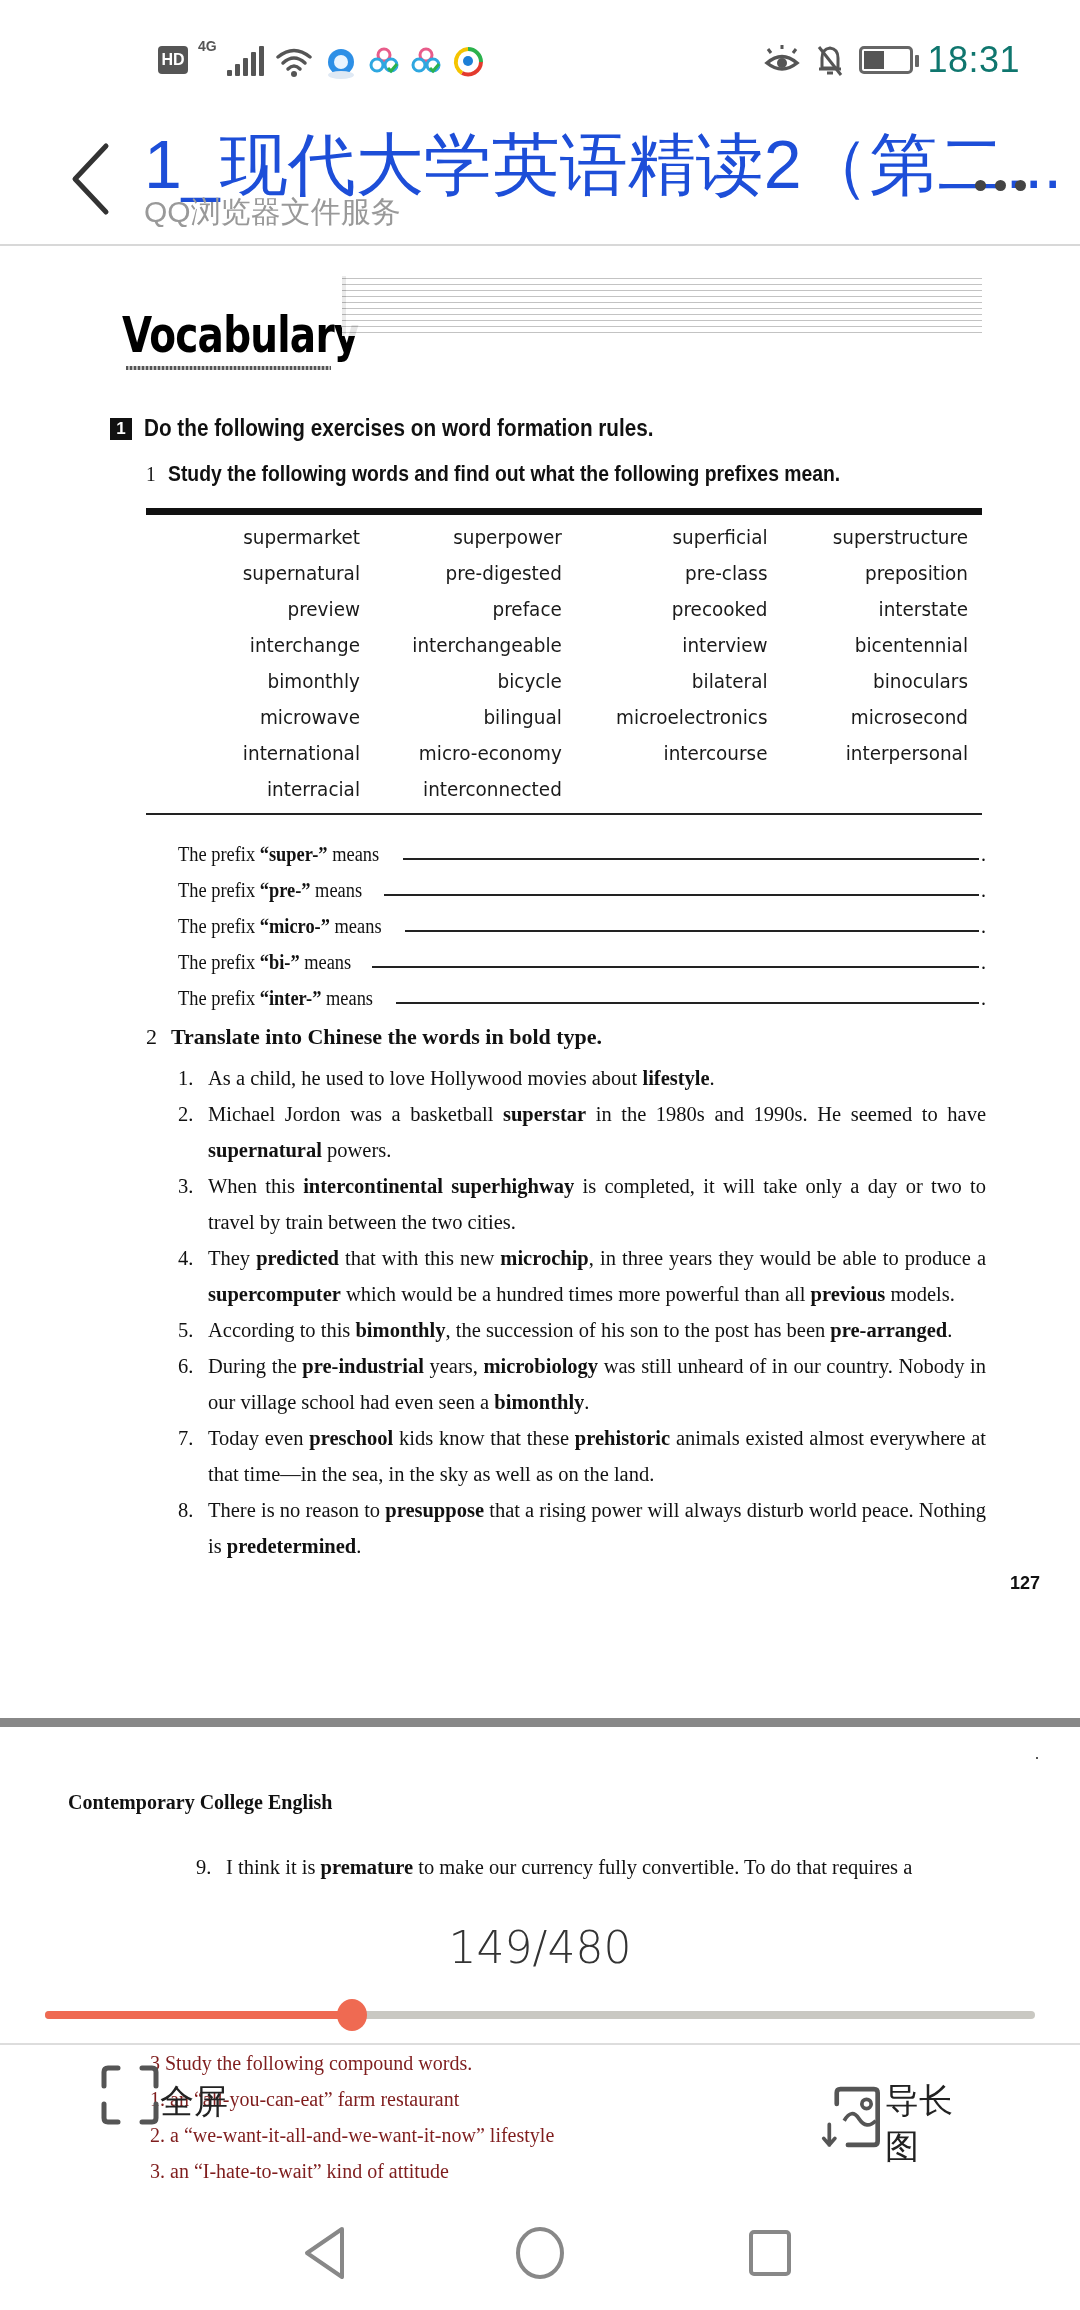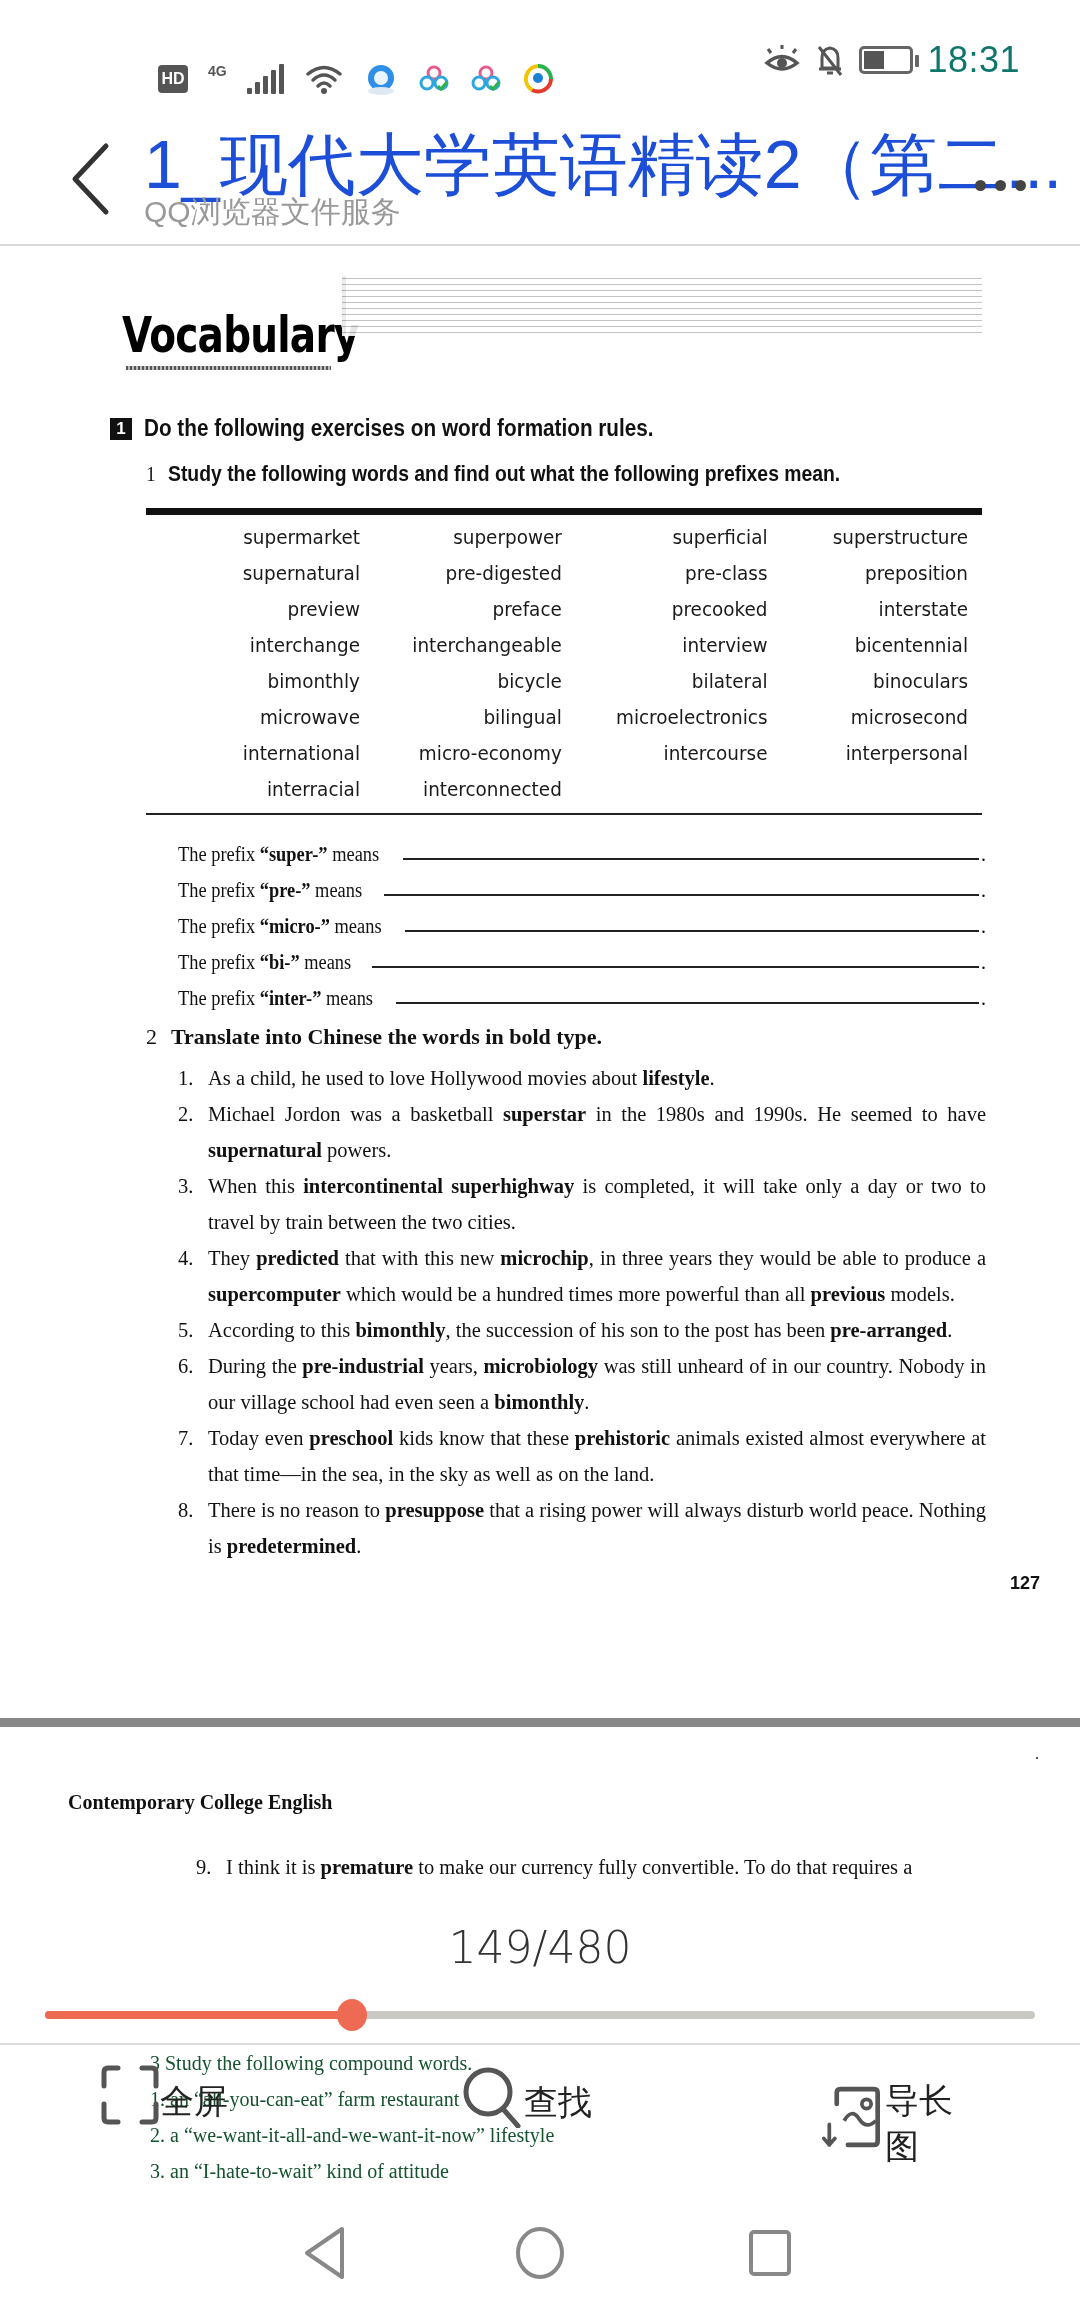--- a/index.html
+++ b/index.html
@@ -1,21 +1,21 @@
 <!DOCTYPE html>
 <html><head>
 <meta charset="utf-8">
 <style>
   * { box-sizing: border-box; margin: 0; padding: 0; }
   html, body { width: 1080px; height: 2310px; overflow: hidden; background: #fff; }
   body { position: relative; font-family: "Liberation Sans", "DejaVu Sans", sans-serif; color: #222; }
 
   
   .statusbar { position: absolute; left: 0; top: 0; width: 1080px; height: 120px; }
-  .sb-left { position: absolute; left: 158px; top: 59px; display: flex; align-items: center; gap: 20px; height: 40px; }
+  .sb-left { position: absolute; left: 158px; top: 46px; display: flex; gap: 10px; height: 40px; }
   .sb-right { position: absolute; right: 60px; top: 38px; display: flex; align-items: center; gap: 14px; height: 44px; }
   .hd-badge { width: 30px; height: 28px; background: #555; color: #fff; font-size: 16px; font-weight: bold; border-radius: 4px; display: flex; align-items: center; justify-content: center; }
   .sig { font-size: 14px; color: #555; font-weight: bold; position: relative; top: -8px; }
   .bars { display: flex; align-items: flex-end; gap: 3px; height: 30px; }
   .bars span { width: 5px; background: #555; display: block; border-radius: 1px; }
   .clock { font-size: 36px; color: #0f766e; letter-spacing: 0.5px; }
   .battery { width: 54px; height: 28px; border: 3px solid #666; border-radius: 5px; position: relative; padding: 2px; }
   .battery .fill { height: 100%; background: #555; }
   .battery::after { content: ""; position: absolute; right: -9px; top: 6px; width: 4px; height: 12px; background: #666; border-radius: 1px; }
 
@@ -68,21 +68,21 @@
   .sent .txt { flex: 1; }
   .sent b { font-weight: bold; }
 
   .page-num { position: absolute; right: 40px; top: 1355px; font-size: 18px; font-weight: bold; font-family: "Liberation Sans", sans-serif; }
 
   .running-head { position: absolute; left: 68px; top: 64px; font-size: 20px; font-weight: bold; white-space: nowrap; }
   .page2 .sent-list { top: 122px; left: 196px; width: 792px; }
   .p2-dot { position: absolute; right: 42px; top: 30px; width: 2px; height: 2px; background: #555; }
 
   
-  .ghost { position: absolute; left: 150px; top: 2045px; font-family: "Liberation Serif", serif; font-size: 20px; color: #14532d; line-height: 36px; z-index: 1; }
+  .ghost { position: absolute; left: 150px; top: 2045px; font-family: "Liberation Serif", serif; font-size: 20px; color: #7f1d1d; line-height: 36px; z-index: 1; }
   .ghost div { white-space: nowrap; }
 
   
   .pager-panel { position: absolute; left: 0; top: 1900px; width: 1080px; height: 145px; background: rgba(255,255,255,0.97); z-index: 4; border-bottom: 2px solid #ddd; }
   .page-count { position: absolute; left: 0; width: 1080px; top: 22px; text-align: center; font-size: 44px; color: #333; font-family: "DejaVu Sans", sans-serif; font-weight: 300; }
   .slider { position: absolute; left: 45px; top: 108px; width: 990px; height: 14px; cursor: pointer; }
   .slider .track { position: absolute; left: 0; top: 3px; width: 100%; height: 8px; background: #c9c8c2; border-radius: 4px; }
   .slider .fill { position: absolute; left: 0; top: 3px; height: 8px; background: #ef6a52; border-radius: 4px; }
   .slider .thumb { position: absolute; top: -9px; width: 30px; height: 32px; margin-left: -15px; border-radius: 50%; background: #ef6a52; }
 
@@ -330,27 +330,20 @@
 <div class="toolbar">
   <div class="tool" style="left:100px">
     <svg width="60" height="62" viewBox="0 0 60 62">
       <path d="M4 22 V8 Q4 4 8 4 H18" stroke="#555" stroke-width="5" fill="none" stroke-linecap="round"></path>
       <path d="M42 4 H52 Q56 4 56 8 V22" stroke="#555" stroke-width="5" fill="none" stroke-linecap="round"></path>
       <path d="M4 40 V54 Q4 58 8 58 H18" stroke="#555" stroke-width="5" fill="none" stroke-linecap="round"></path>
       <path d="M42 58 H52 Q56 58 56 54 V40" stroke="#555" stroke-width="5" fill="none" stroke-linecap="round"></path>
     </svg>
     <span class="lbl">全屏</span>
   </div>
-  <div class="tool" style="left:460px">
-    <svg width="64" height="64" viewBox="0 0 64 64">
-      <circle cx="28" cy="28" r="22" stroke="#555" stroke-width="5" fill="none"></circle>
-      <path d="M44 46 L58 62" stroke="#555" stroke-width="5" stroke-linecap="round"></path>
-    </svg>
-    <span class="lbl">查找</span>
-  </div>
   <div class="tool" style="left:820px">
     <svg width="70" height="64" viewBox="0 0 70 64">
       <path d="M18 18 V6 Q18 2 22 2 H58 Q62 2 62 6 V58 Q62 62 58 62 H30" stroke="#555" stroke-width="5" fill="none" stroke-linecap="round"></path>
       <circle cx="50" cy="18" r="5" stroke="#555" stroke-width="4" fill="none"></circle>
       <path d="M26 36 Q34 22 42 34 Q50 46 60 36" stroke="#555" stroke-width="4" fill="none"></path>
       <path d="M10 40 V62 M4 55 L10 62 L16 55" stroke="#555" stroke-width="4" fill="none" stroke-linecap="round" stroke-linejoin="round"></path>
     </svg>
     <span class="lbl">导长图</span>
   </div>
 </div>

